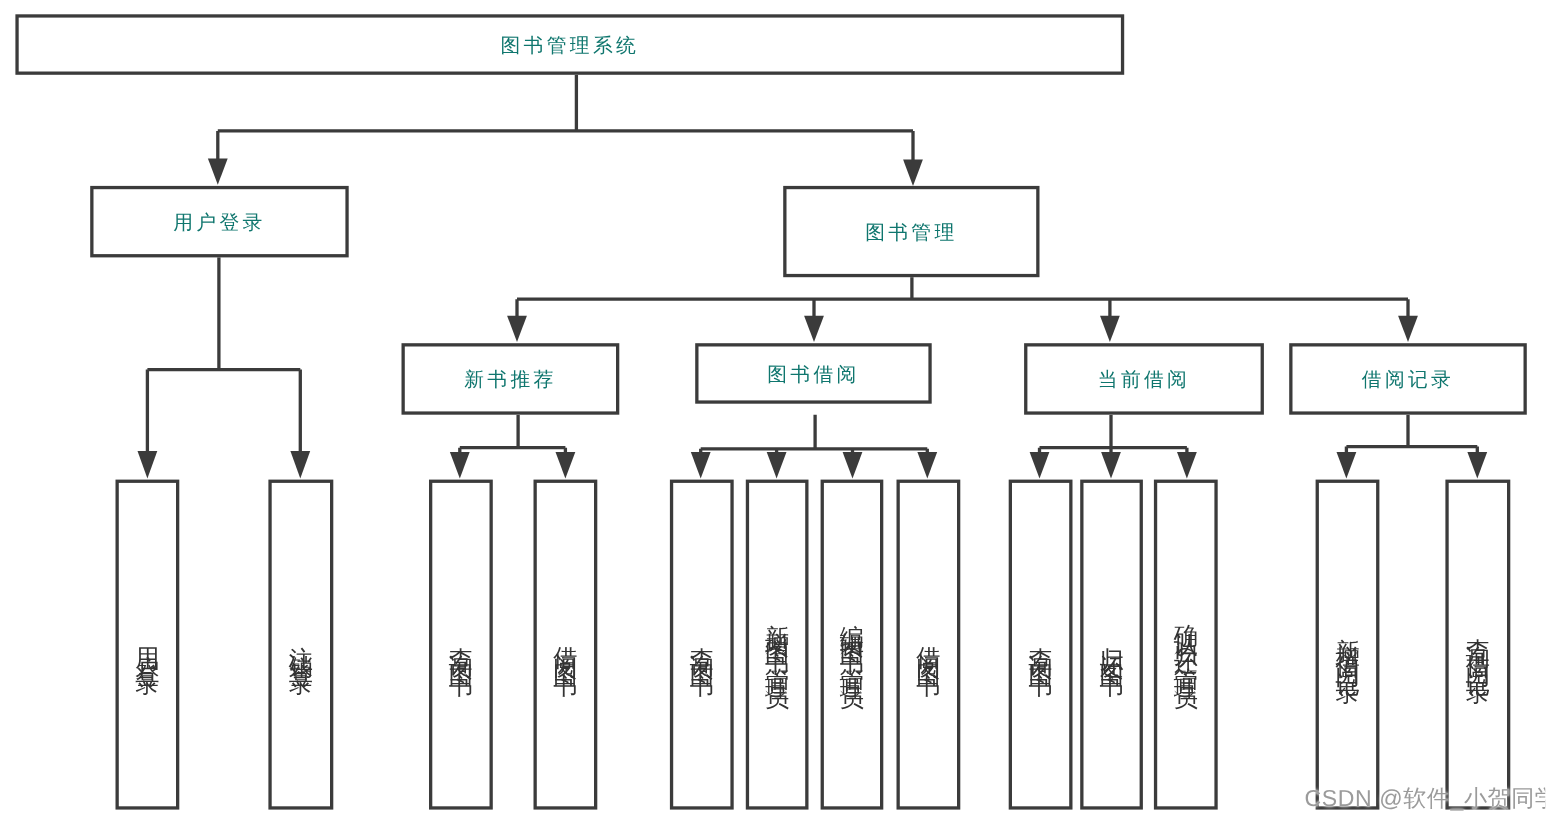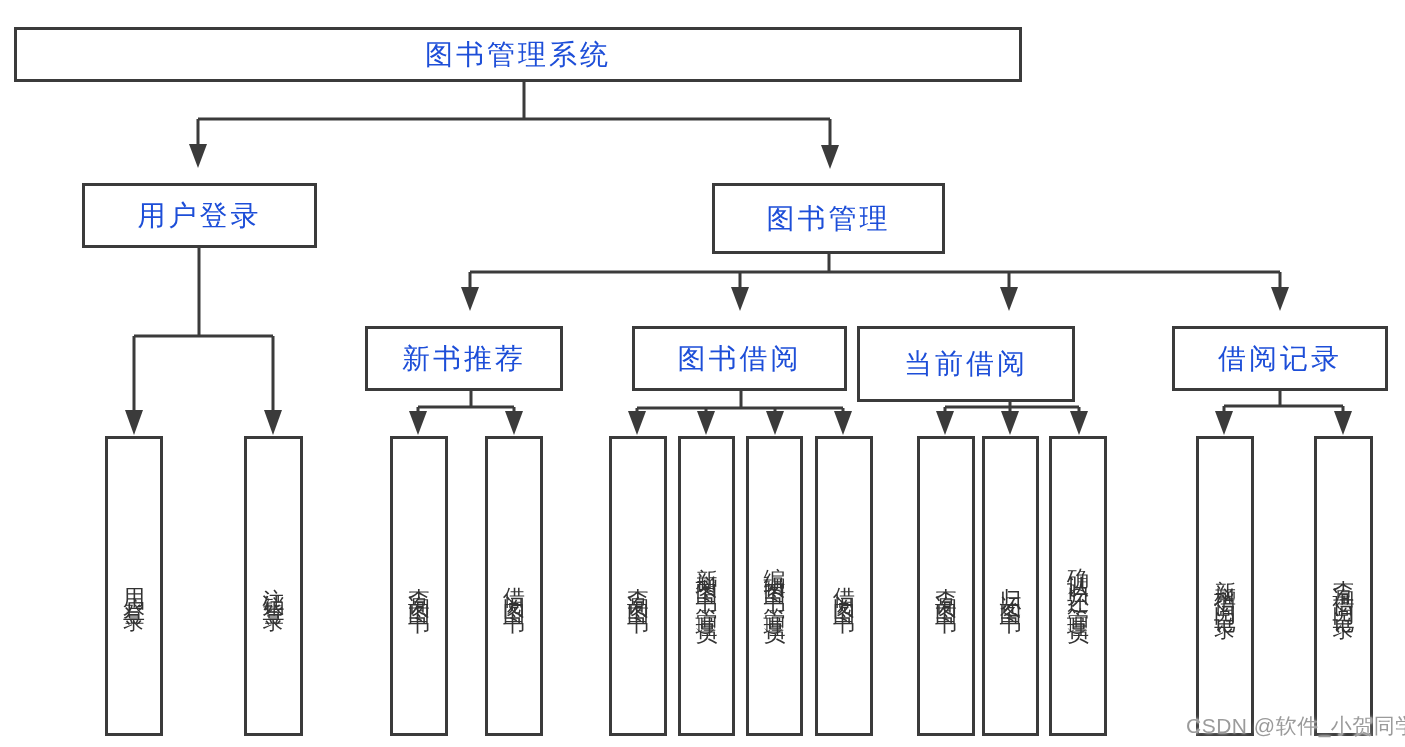--- a/index.html
+++ b/index.html
@@ -4,21 +4,21 @@
 <style>
   html,body{margin:0;padding:0;background:#ffffff;}
   .canvas{
     position:relative;width:1405px;height:747px;background:#ffffff;
     font-family:"Liberation Sans","DejaVu Sans",sans-serif;overflow:hidden;
   }
   .connectors{position:absolute;left:0;top:0;}
   .hbox{
     position:absolute;box-sizing:border-box;border:3px solid #3b3b3b;background:#ffffff;
     display:flex;align-items:center;justify-content:center;
-    font-size:28px;letter-spacing:3px;color:#1d4ed8;white-space:nowrap;margin-top:14px;
+    font-size:18px;letter-spacing:3px;color:#0f766e;white-space:nowrap;
   }
   .vbox{
     position:absolute;box-sizing:border-box;border:3px solid #3b3b3b;background:#ffffff;
     display:flex;align-items:center;justify-content:center;top:436px;height:300px;
   }
   .vbox .vtext{
     writing-mode:vertical-rl;text-orientation:mixed;
     font-size:22px;letter-spacing:8px;line-height:1;color:#333333;
   }
   .watermark{
@@ -71,25 +71,25 @@
     <g>
       <path d="M1280 377 V406 M1224 406 H1343 M1224 406 V413 M1343 406 V413"></path>
       <polygon points="1224,435 1215,411 1233,411" fill="#3b3b3b" stroke="none"></polygon>
       <polygon points="1343,435 1334,411 1352,411" fill="#3b3b3b" stroke="none"></polygon>
     </g>
   </svg>
 
   <div class="hbox" style="left:14px;top:13px;width:1008px;height:55px">图书管理系统</div>
 
   <div class="hbox" style="left:82px;top:169px;width:235px;height:65px">用户登录</div>
-  <div class="hbox" style="left:712px;top:169px;width:233px;height:71px">图书管理</div>
+  <div class="hbox" style="left:712px;top:169px;width:233px;height:83px">图书管理</div>
 
   <div class="hbox" style="left:365px;top:312px;width:198px;height:65px">新书推荐</div>
-  <div class="hbox" style="left:632px;top:312px;width:215px;height:65px">图书借阅</div>
-  <div class="hbox" style="left:857px;top:312px;width:218px;height:76px">当前借阅</div>
+  <div class="hbox" style="left:632px;top:312px;width:215px;height:55px">图书借阅</div>
+  <div class="hbox" style="left:931px;top:312px;width:218px;height:65px">当前借阅</div>
   <div class="hbox" style="left:1172px;top:312px;width:216px;height:65px">借阅记录</div>
 
   <div class="vbox" style="left:105px;width:58px">
     <span class="vtext">用户登录</span>
   </div>
   <div class="vbox" style="left:244px;width:59px">
     <span class="vtext">注销登录</span>
   </div>
 
   <div class="vbox" style="left:390px;width:58px">

